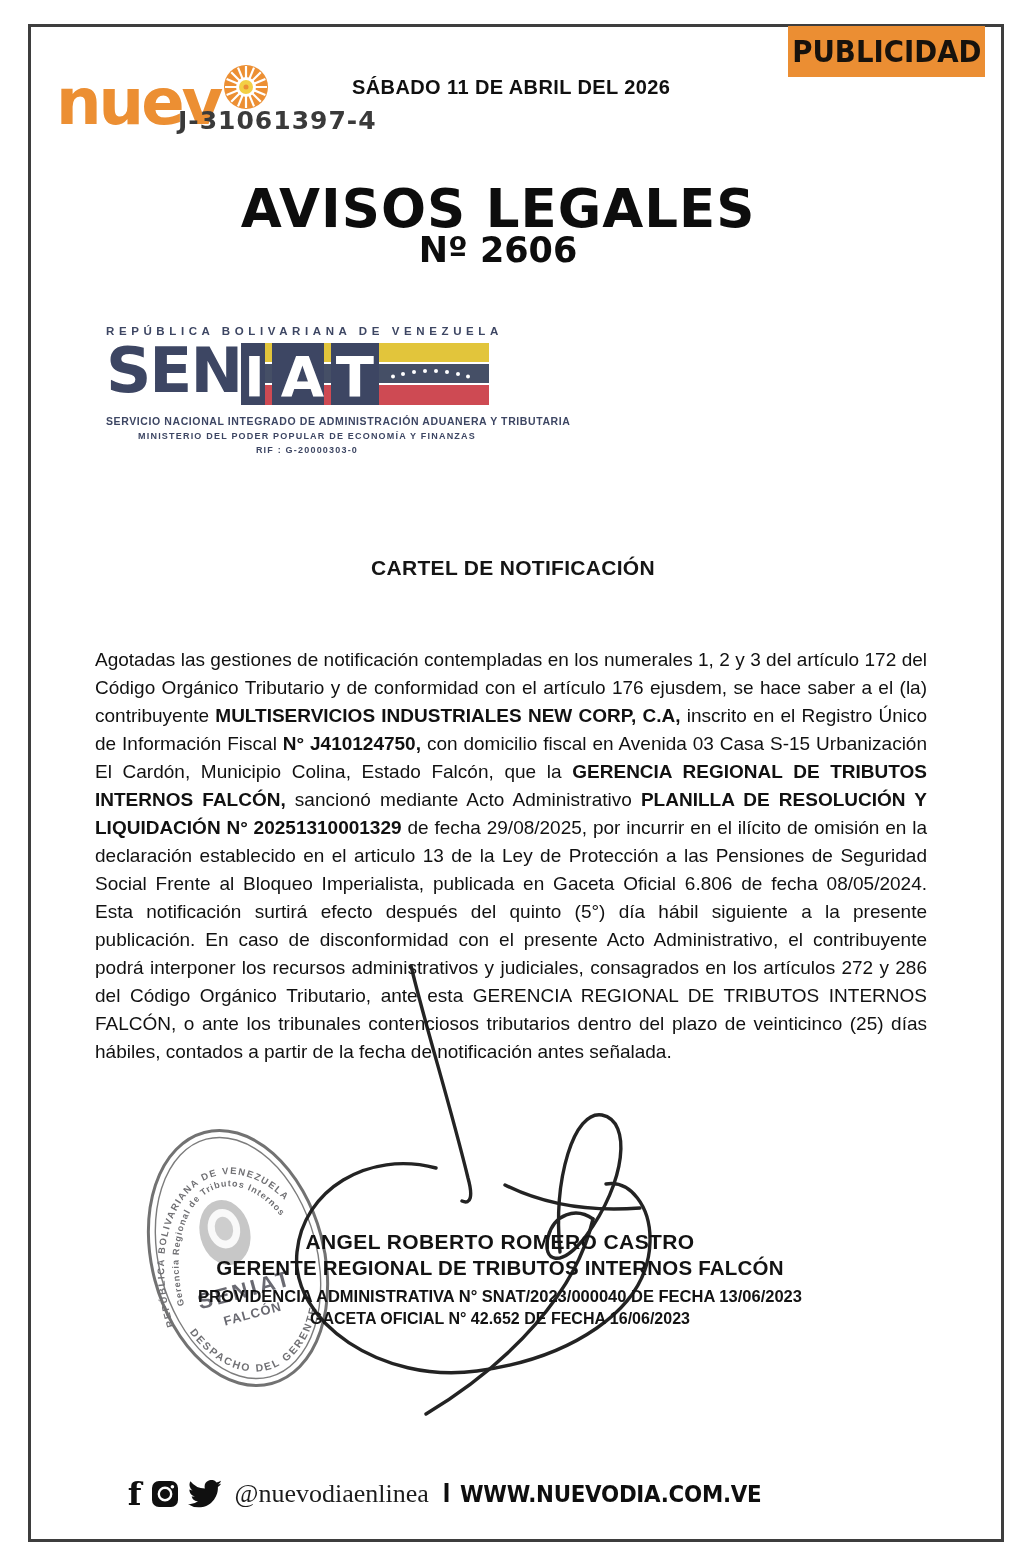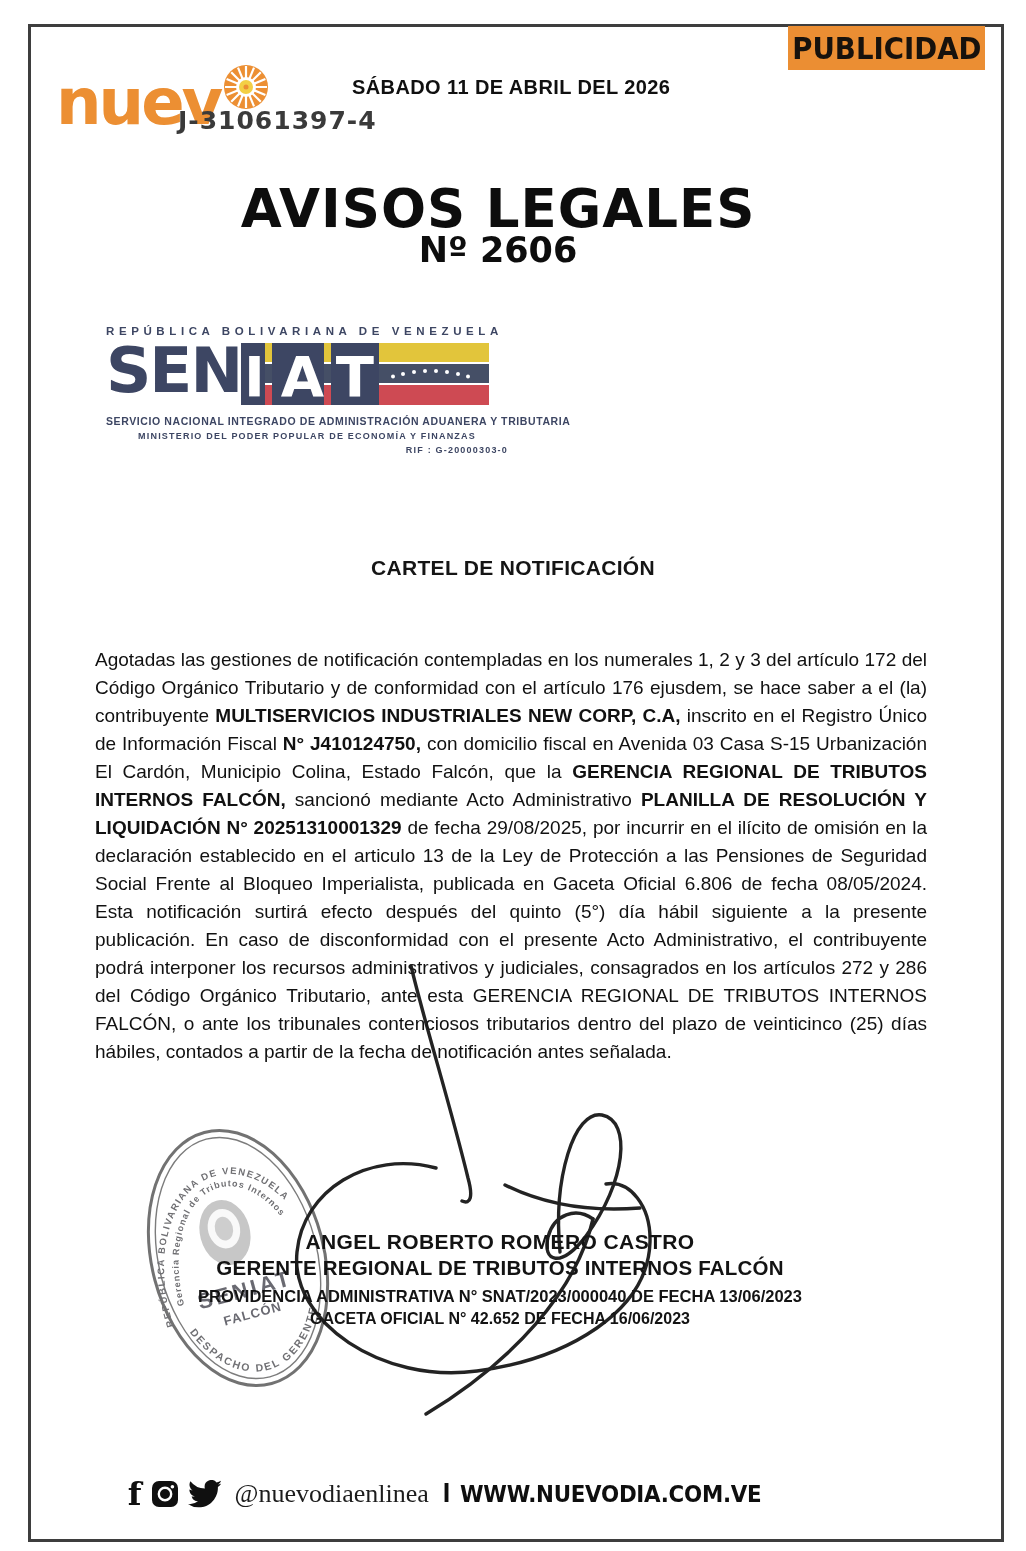--- a/index.html
+++ b/index.html
@@ -9,41 +9,41 @@
 
   
   .brand{position:absolute;left:56px;top:38px;white-space:nowrap;font-family:"DejaVu Sans",sans-serif;}
   .brand-row{display:flex;align-items:center;}
   .brand-nuev{font-size:64px;font-weight:bold;letter-spacing:-3px;color:#EC8F33;line-height:64px;margin-top:32px;}
   .sun{margin:6px 1px 0 3px;}
   .brand-dia{position:relative;font-size:64px;font-weight:bold;letter-spacing:-2px;color:#1c1814;line-height:64px;}
   .dia-accent{position:absolute;left:37px;top:-4px;width:22px;height:11px;background:#E03A3C;transform:skewX(-6deg);}
   .brand-rif{position:absolute;left:122px;top:68px;font-size:25px;font-weight:600;color:#3a3a3a;letter-spacing:1px;}
   .date-line{position:absolute;left:352px;top:76px;font-size:20px;font-weight:bold;letter-spacing:0.4px;color:#101010;}
-  .publicidad{position:absolute;left:788px;top:26px;width:197px;height:44px;background:#EB8E33;
+  .publicidad{position:absolute;left:788px;top:26px;width:197px;height:51px;background:#EB8E33;
               display:flex;align-items:center;justify-content:center;}
   .publicidad span{font-family:"DejaVu Sans",sans-serif;font-size:30px;font-weight:bold;color:#17120d;
                    transform:scaleX(0.92);letter-spacing:0px;}
 
   
   .avisos{position:absolute;left:0;top:178px;width:996px;text-align:center;font-family:"DejaVu Sans",sans-serif;
           font-size:53px;font-weight:bold;letter-spacing:1px;color:#0d0d0d;}
   .aviso-num{position:absolute;left:0;top:230px;width:996px;text-align:center;font-family:"DejaVu Sans",sans-serif;
           font-size:35px;font-weight:bold;color:#0d0d0d;}
 
   
   .seniat{position:absolute;left:106px;top:325px;width:402px;}
   .sen-republic{font-size:11.5px;font-weight:bold;color:#3D4663;letter-spacing:4.6px;white-space:nowrap;}
   .sen-row{display:flex;align-items:flex-start;margin-top:4px;}
   .sen-word{font-family:"DejaVu Sans",sans-serif;font-size:63px;font-weight:bold;color:#3D4663;
             letter-spacing:-2px;line-height:60px;}
   .sen-flag{margin-top:2px;}
   .sen-service{margin-top:6px;text-align:center;font-size:10.5px;font-weight:bold;color:#3D4663;letter-spacing:0.6px;white-space:nowrap;}
   .sen-ministry{margin-top:4px;text-align:center;font-size:9px;font-weight:bold;color:#3D4663;letter-spacing:1.2px;}
-  .sen-rif{margin-top:4px;text-align:right;font-size:9px;font-weight:bold;color:#3D4663;letter-spacing:1.2px;}
+  .sen-rif{margin-top:4px;text-align:center;font-size:9px;font-weight:bold;color:#3D4663;letter-spacing:1.2px;}
 
   
   .cartel-title{position:absolute;left:0;top:556px;width:1026px;text-align:center;
                 font-size:21px;font-weight:bold;letter-spacing:0.3px;color:#151515;}
   .paragraph{position:absolute;left:95px;top:646px;width:832px;font-size:19px;line-height:28px;
              text-align:justify;color:#111;}
   .seg-bold{font-weight:bold;}
 
   
   .sig-text{position:absolute;left:78px;top:1230px;width:844px;text-align:center;color:#131313;z-index:4;}

